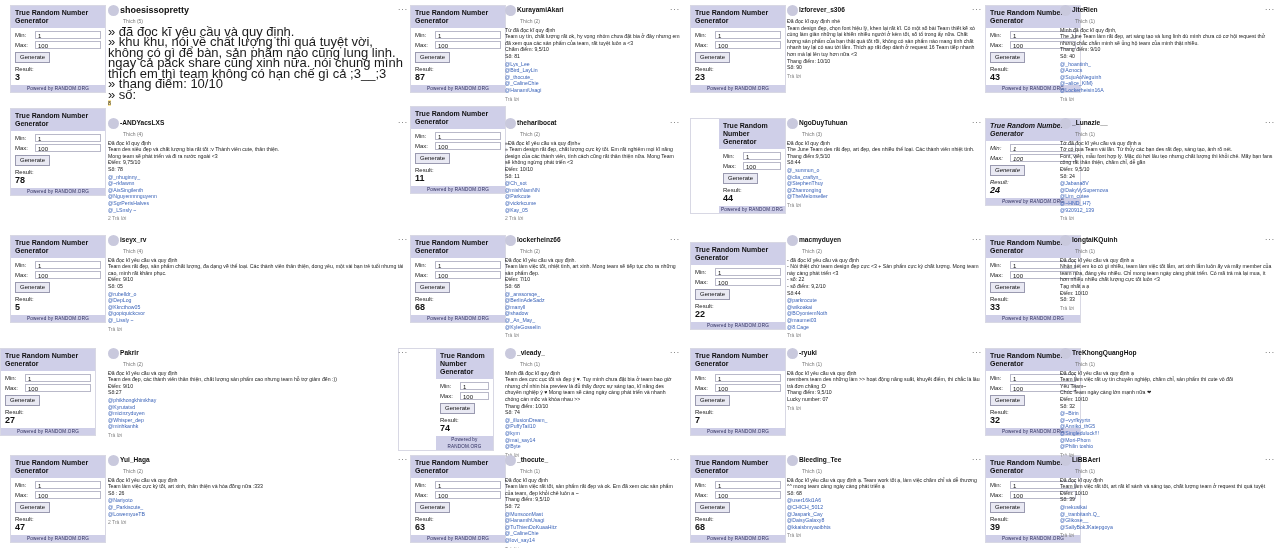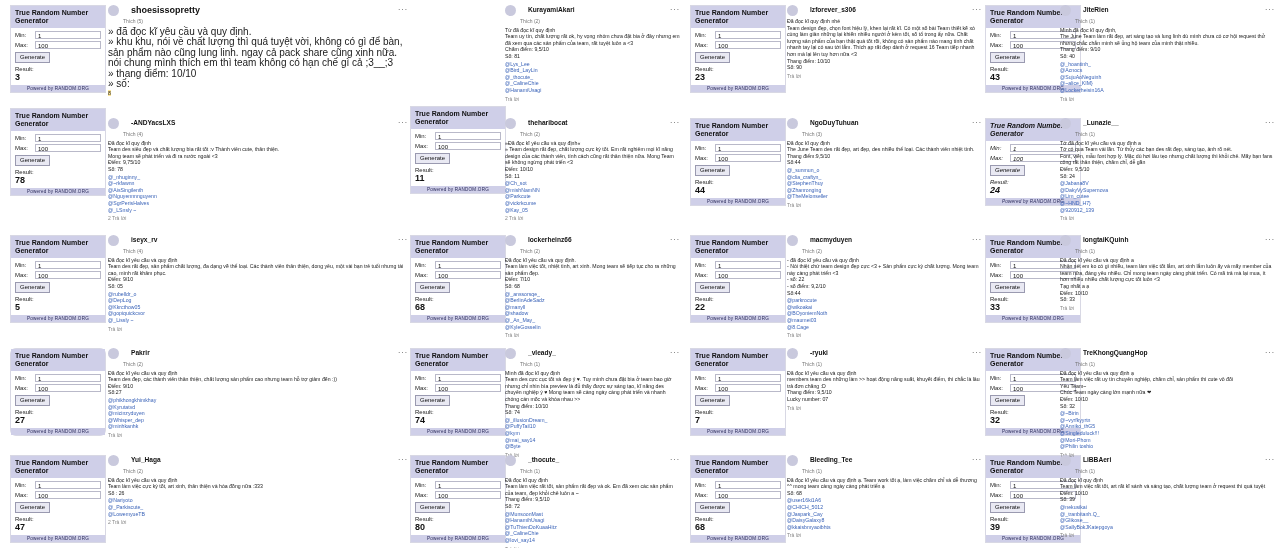--- a/index.html
+++ b/index.html
@@ -76,37 +76,37 @@
   }
   
   .cmt{
     position:absolute;
     width:300px;
     font-size:5.2px;
     line-height:6.6px;
     color:#1a1a1a;
   }
   .cmt .chead{
-    display:flex;align-items:center;gap:12px;
+    display:flex;align-items:center;gap:1px;
     margin-bottom:2px;
   }
   .cmt .avatar{
     width:11px;height:11px;border-radius:50%;
     background:#c9c9dd;flex:0 0 auto;
   }
   .cmt .uname{
     font-size:6.6px;font-weight:bold;color:#111;
   }
   .cmt .uname.big{font-size:9px;}
   .cmt .dots{
     margin-left:auto;font-size:7px;color:#555;letter-spacing:1px;
   }
   .cmt .sub{font-size:5px;color:#777;margin:0 0 2px 15px;}
   .cmt .ctext{color:#1a1a1a;white-space:pre-line;}
-  .cmt .ctext.big{font-size:10px;line-height:10.5px;}
+  .cmt .ctext.big{font-size:13px;line-height:10.5px;}
   .cmt .tag{color:#3a63b8;}
   .cmt .hl{background:#ffe89a;}
   .cmt .reply{color:#888;font-size:5px;margin-top:2px;}
   .cmt .lines{margin-top:1px;}
   .cmt .lines div{white-space:pre-wrap;}
 </style>
 </head>
 <body>
 
 <div class="grid" id="root">
@@ -114,20 +114,31 @@
       <div class="rtitle">True Random Number Generator</div>
       <div class="rbody"><div class="rrow">
           <label>Min:</label>
           <div class="inp">1</div>
         </div><div class="rrow">
           <label>Max:</label>
           <div class="inp">100</div>
         </div><div class="rbtn">Generate</div><div class="rres">Result:</div><div class="rnum">3</div></div>
       <div class="rfoot">Powered by RANDOM.ORG</div>
     </div>
+    <div class="rng" style="left: 410px; top: 5px;">
+      <div class="rtitle">True Random Number Generator</div>
+      <div class="rbody"><div class="rrow">
+          <label>Min:</label>
+          <div class="inp">1</div>
+        </div><div class="rrow">
+          <label>Max:</label>
+          <div class="inp">100</div>
+        </div><div class="rbtn">Generate</div><div class="rres">Result:</div><div class="rnum">87</div></div>
+      <div class="rfoot">Powered by RANDOM.ORG</div>
+    </div>
     <div class="rng" style="left: 690px; top: 5px;">
       <div class="rtitle">True Random Number Generator</div>
       <div class="rbody"><div class="rrow">
           <label>Min:</label>
           <div class="inp">1</div>
         </div><div class="rrow">
           <label>Max:</label>
           <div class="inp">100</div>
         </div><div class="rbtn">Generate</div><div class="rres">Result:</div><div class="rnum">23</div></div>
       <div class="rfoot">Powered by RANDOM.ORG</div>
@@ -158,21 +169,21 @@
       <div class="rtitle">True Random Number Generator</div>
       <div class="rbody"><div class="rrow">
           <label>Min:</label>
           <div class="inp">1</div>
         </div><div class="rrow">
           <label>Max:</label>
           <div class="inp">100</div>
         </div><div class="rbtn">Generate</div><div class="rres">Result:</div><div class="rnum">11</div></div>
       <div class="rfoot">Powered by RANDOM.ORG</div>
     </div>
-    <div class="rng" style="left: 690px; top: 118px;">
+    <div class="rng" style="left: 690px; top: 118px; padding-left: 28px;">
       <div class="rtitle">True Random Number Generator</div>
       <div class="rbody"><div class="rrow">
           <label>Min:</label>
           <div class="inp">1</div>
         </div><div class="rrow">
           <label>Max:</label>
           <div class="inp">100</div>
         </div><div class="rbtn">Generate</div><div class="rres">Result:</div><div class="rnum">44</div></div>
       <div class="rfoot">Powered by RANDOM.ORG</div>
     </div>
@@ -202,21 +213,21 @@
       <div class="rtitle">True Random Number Generator</div>
       <div class="rbody"><div class="rrow">
           <label>Min:</label>
           <div class="inp">1</div>
         </div><div class="rrow">
           <label>Max:</label>
           <div class="inp">100</div>
         </div><div class="rbtn">Generate</div><div class="rres">Result:</div><div class="rnum">68</div></div>
       <div class="rfoot">Powered by RANDOM.ORG</div>
     </div>
-    <div class="rng" style="left: 690px; top: 235px;">
+    <div class="rng" style="left: 690px; top: 242px;">
       <div class="rtitle">True Random Number Generator</div>
       <div class="rbody"><div class="rrow">
           <label>Min:</label>
           <div class="inp">1</div>
         </div><div class="rrow">
           <label>Max:</label>
           <div class="inp">100</div>
         </div><div class="rbtn">Generate</div><div class="rres">Result:</div><div class="rnum">22</div></div>
       <div class="rfoot">Powered by RANDOM.ORG</div>
     </div>
@@ -224,32 +235,32 @@
       <div class="rtitle">True Random Number Generator</div>
       <div class="rbody"><div class="rrow">
           <label>Min:</label>
           <div class="inp">1</div>
         </div><div class="rrow">
           <label>Max:</label>
           <div class="inp">100</div>
         </div><div class="rbtn">Generate</div><div class="rres">Result:</div><div class="rnum">33</div></div>
       <div class="rfoot">Powered by RANDOM.ORG</div>
     </div>
-    <div class="rng" style="left: 10px; top: 348px; border-radius: 6px;">
+    <div class="rng" style="left: 0; top: 348px;">
       <div class="rtitle">True Random Number Generator</div>
       <div class="rbody"><div class="rrow">
           <label>Min:</label>
           <div class="inp">1</div>
         </div><div class="rrow">
           <label>Max:</label>
           <div class="inp">100</div>
         </div><div class="rbtn">Generate</div><div class="rres">Result:</div><div class="rnum">27</div></div>
       <div class="rfoot">Powered by RANDOM.ORG</div>
     </div>
-    <div class="rng" style="left: 410px; top: 348px;">
+    <div class="rng" style="left: 398px; top: 348px; padding-left: 37px;">
       <div class="rtitle">True Random Number Generator</div>
       <div class="rbody"><div class="rrow">
           <label>Min:</label>
           <div class="inp">1</div>
         </div><div class="rrow">
           <label>Max:</label>
           <div class="inp">100</div>
         </div><div class="rbtn">Generate</div><div class="rres">Result:</div><div class="rnum">74</div></div>
       <div class="rfoot">Powered by RANDOM.ORG</div>
     </div>
@@ -287,21 +298,21 @@
       <div class="rfoot">Powered by RANDOM.ORG</div>
     </div>
     <div class="rng" style="left: 410px; top: 455px;">
       <div class="rtitle">True Random Number Generator</div>
       <div class="rbody"><div class="rrow">
           <label>Min:</label>
           <div class="inp">1</div>
         </div><div class="rrow">
           <label>Max:</label>
           <div class="inp">100</div>
-        </div><div class="rbtn">Generate</div><div class="rres">Result:</div><div class="rnum">80</div></div>
+        </div><div class="rbtn">Generate</div><div class="rres">Result:</div><div class="rnum">63</div></div>
       <div class="rfoot">Powered by RANDOM.ORG</div>
     </div>
     <div class="rng" style="left: 690px; top: 455px;">
       <div class="rtitle">True Random Number Generator</div>
       <div class="rbody"><div class="rrow">
           <label>Min:</label>
           <div class="inp">1</div>
         </div><div class="rrow">
           <label>Max:</label>
           <div class="inp">100</div>

